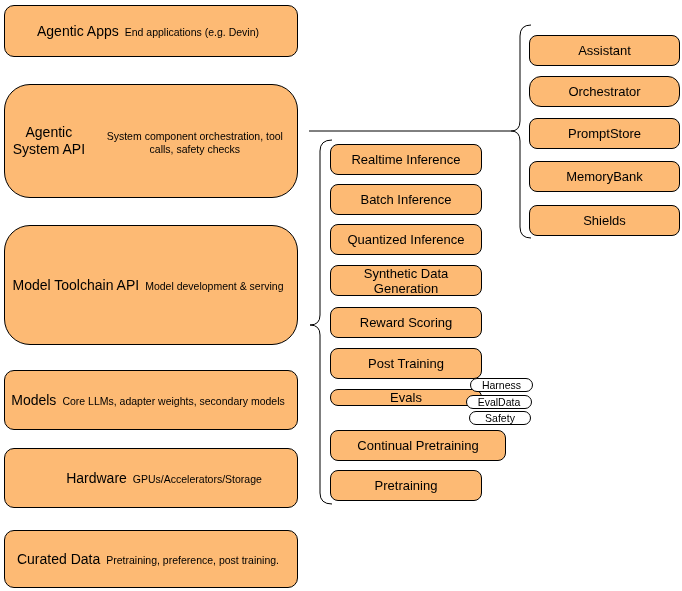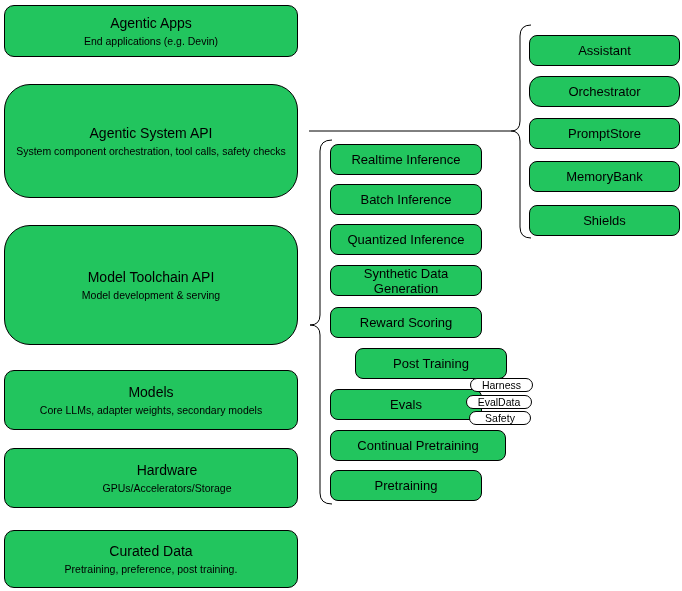--- a/index.html
+++ b/index.html
@@ -9,24 +9,24 @@
     position: relative;
     font-family: "Liberation Sans", sans-serif;
     color: #000000;
     overflow: hidden;
   }
   .canvas { position: absolute; inset: 0; }
   svg.connectors { position: absolute; top: 0; left: 0; z-index: 1; }
   .node {
     position: absolute;
     box-sizing: border-box;
-    background: #22c55e;
+    background: #fdba74;
     border: 1px solid #000000;
     display: flex;
-    flex-direction: column;
+    flex-direction: row;
     align-items: center;
     justify-content: center;
     text-align: center;
     z-index: 2;
   }
   .node .title { font-size: 14px; line-height: 17px; }
   .node .sub   { font-size: 10.5px; line-height: 13px; margin-top: 3px; padding: 0 6px; }
   .node .svc   { font-size: 13px; line-height: 15px; }
   .pill {
     position: absolute;
@@ -91,24 +91,24 @@
   </div>
   <div class="node" style="left:330px; top:224px; width:152px; height:31px; border-radius:8px;">
     <div class="svc">Quantized Inference</div>
   </div>
   <div class="node" style="left:330px; top:265px; width:152px; height:31px; border-radius:8px;">
     <div class="svc">Synthetic Data Generation</div>
   </div>
   <div class="node" style="left:330px; top:307px; width:152px; height:31px; border-radius:8px;">
     <div class="svc">Reward Scoring</div>
   </div>
-  <div class="node" style="left:330px; top:348px; width:152px; height:31px; border-radius:8px;margin-left:25px;">
+  <div class="node" style="left:330px; top:348px; width:152px; height:31px; border-radius:8px;">
     <div class="svc">Post Training</div>
   </div>
-  <div class="node" style="left:330px; top:389px; width:152px; height:31px; border-radius:8px;">
+  <div class="node" style="left:330px; top:389px; width:152px; height:17px; border-radius:8px;">
     <div class="svc">Evals</div>
   </div>
   <div class="node" style="left:330px; top:430px; width:176px; height:31px; border-radius:8px;">
     <div class="svc">Continual Pretraining</div>
   </div>
   <div class="node" style="left:330px; top:470px; width:152px; height:31px; border-radius:8px;">
     <div class="svc">Pretraining</div>
   </div>
 
   <div class="pill" style="left:470px; top:378px; width:63px; height:14px;">

